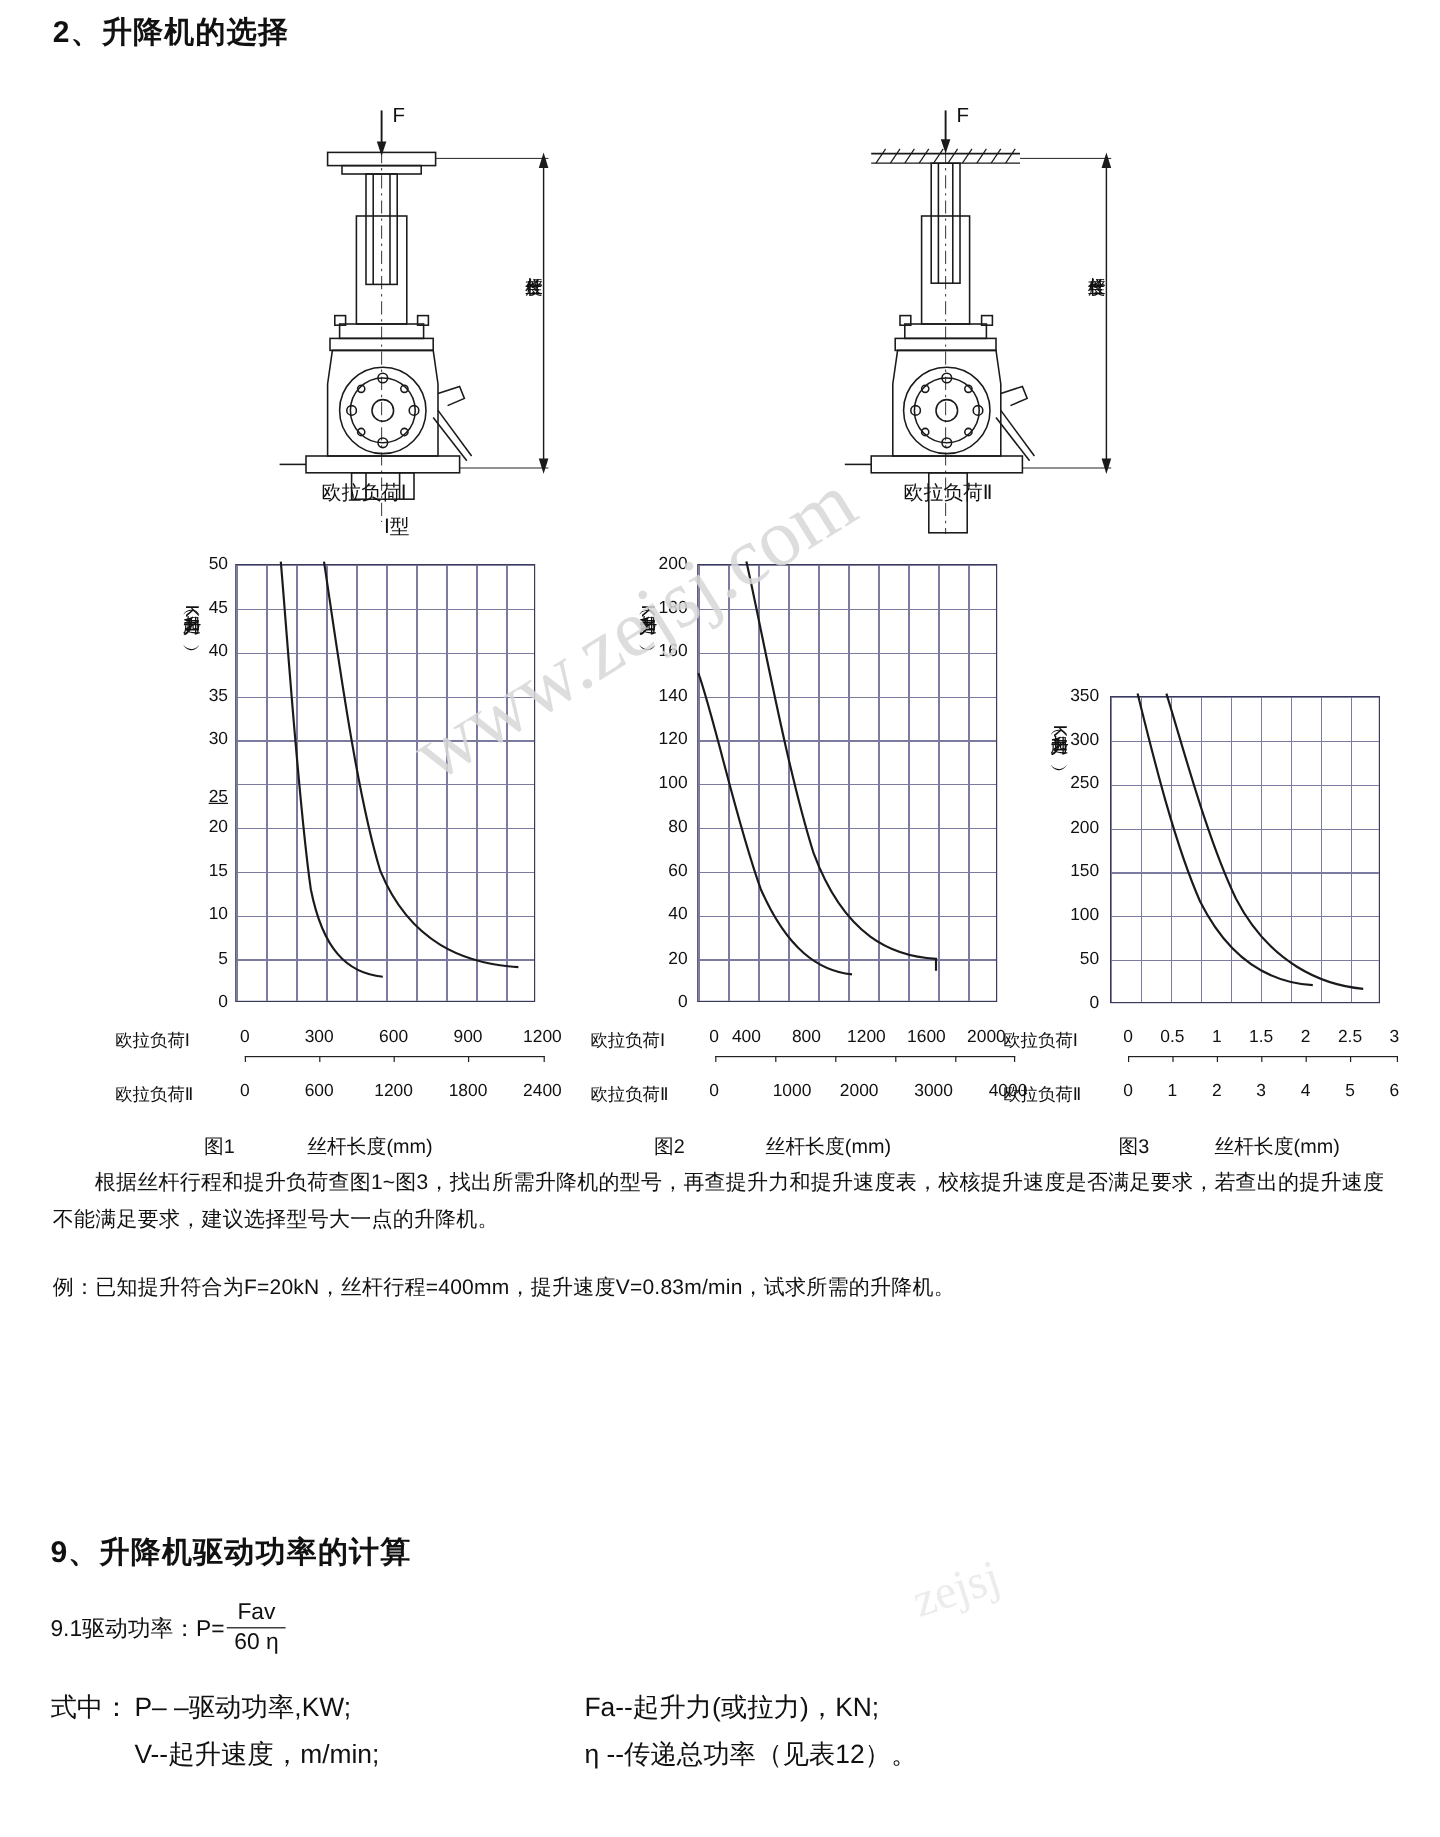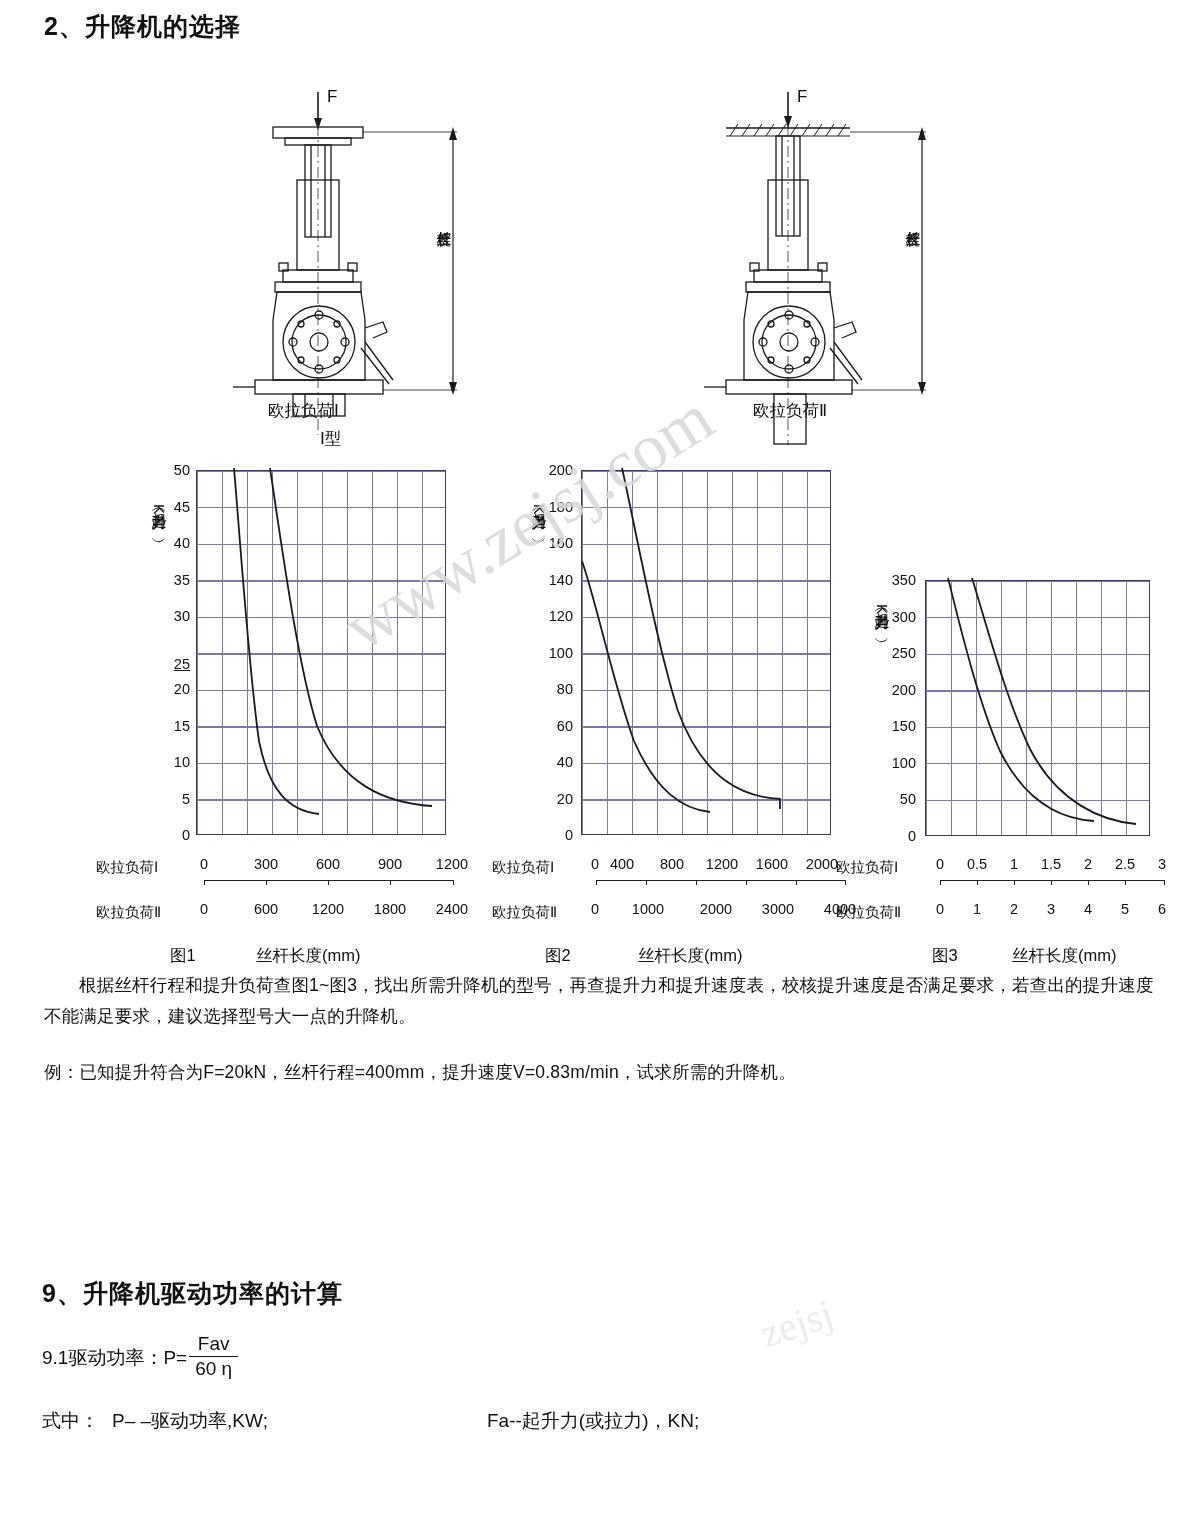--- a/index.html
+++ b/index.html
@@ -132,21 +132,21 @@
     display:inline-block;
     vertical-align:middle;
     text-align:center;
     margin:0 2px;
     position:relative;
     top:-2px;
   }
   .frac .num { display:block; padding:0 6px 1px 6px; }
   .frac .den { display:block; border-top:1.6px solid #111; padding:1px 6px 0 6px; }
 
-  #legend { position:absolute; left:42px; top:1408px; font-size:19px; }
+  #legend { position:absolute; left:42px; top:1408px; font-size:22px; }
   #legend .row { display:flex; }
   #legend .c1 { width:70px; }
   #legend .c2 { width:375px; }
   #legend .c3 { width:auto; }
   #legend .row + .row { margin-top:9px; }
 </style>
 </head>
 <body>
 
 <div class="page">
@@ -367,21 +367,21 @@
         <div class="tickmark" style="left:150px; top:22px;"></div>
         <div class="tickmark" style="left:200px; top:22px;"></div>
         <div class="tickmark" style="left:249px; top:22px;"></div>
       </div>
     </div>
 
     <div class="scalerow" style="left:492px; top:903px; width:350px;">
       <span class="lab">欧拉负荷Ⅱ</span>
       <div style="position:absolute; left:104px; top:0; width:250px; height:24px;">
         <div class="tval" style="left:-1px;  top:-2px;">0</div>
-        <div class="tval" style="left:52px;  top:-2px;">1000</div>
+        <div class="tval" style="left:64px;  top:-2px;">1000</div>
         <div class="tval" style="left:120px; top:-2px;">2000</div>
         <div class="tval" style="left:182px; top:-2px;">3000</div>
         <div class="tval" style="left:244px; top:-2px;">4000</div>
       </div>
     </div>
 
     <div class="figcap" style="left:545px; top:945px;">图2</div>
     <div class="figcap" style="left:638px; top:945px;">丝杆长度(mm)</div>
   </div>
 
@@ -453,15 +453,20 @@
   <div id="formula-line">
     <span>9.1驱动功率：P=</span><span class="frac"><span class="num">Fav</span><span class="den">60 η</span></span>
   </div>
 
   <div id="legend">
     <div class="row">
       <div class="c1">式中：</div>
       <div class="c2">P– –驱动功率,KW;</div>
       <div class="c3">Fa--起升力(或拉力)，KN;</div>
     </div>
+    <div class="row">
+      <div class="c1"></div>
+      <div class="c2">V--起升速度，m/min;</div>
+      <div class="c3">η --传递总功率（见表12）。</div>
+    </div>
   </div>
 
 </div>
 
 </body></html>

